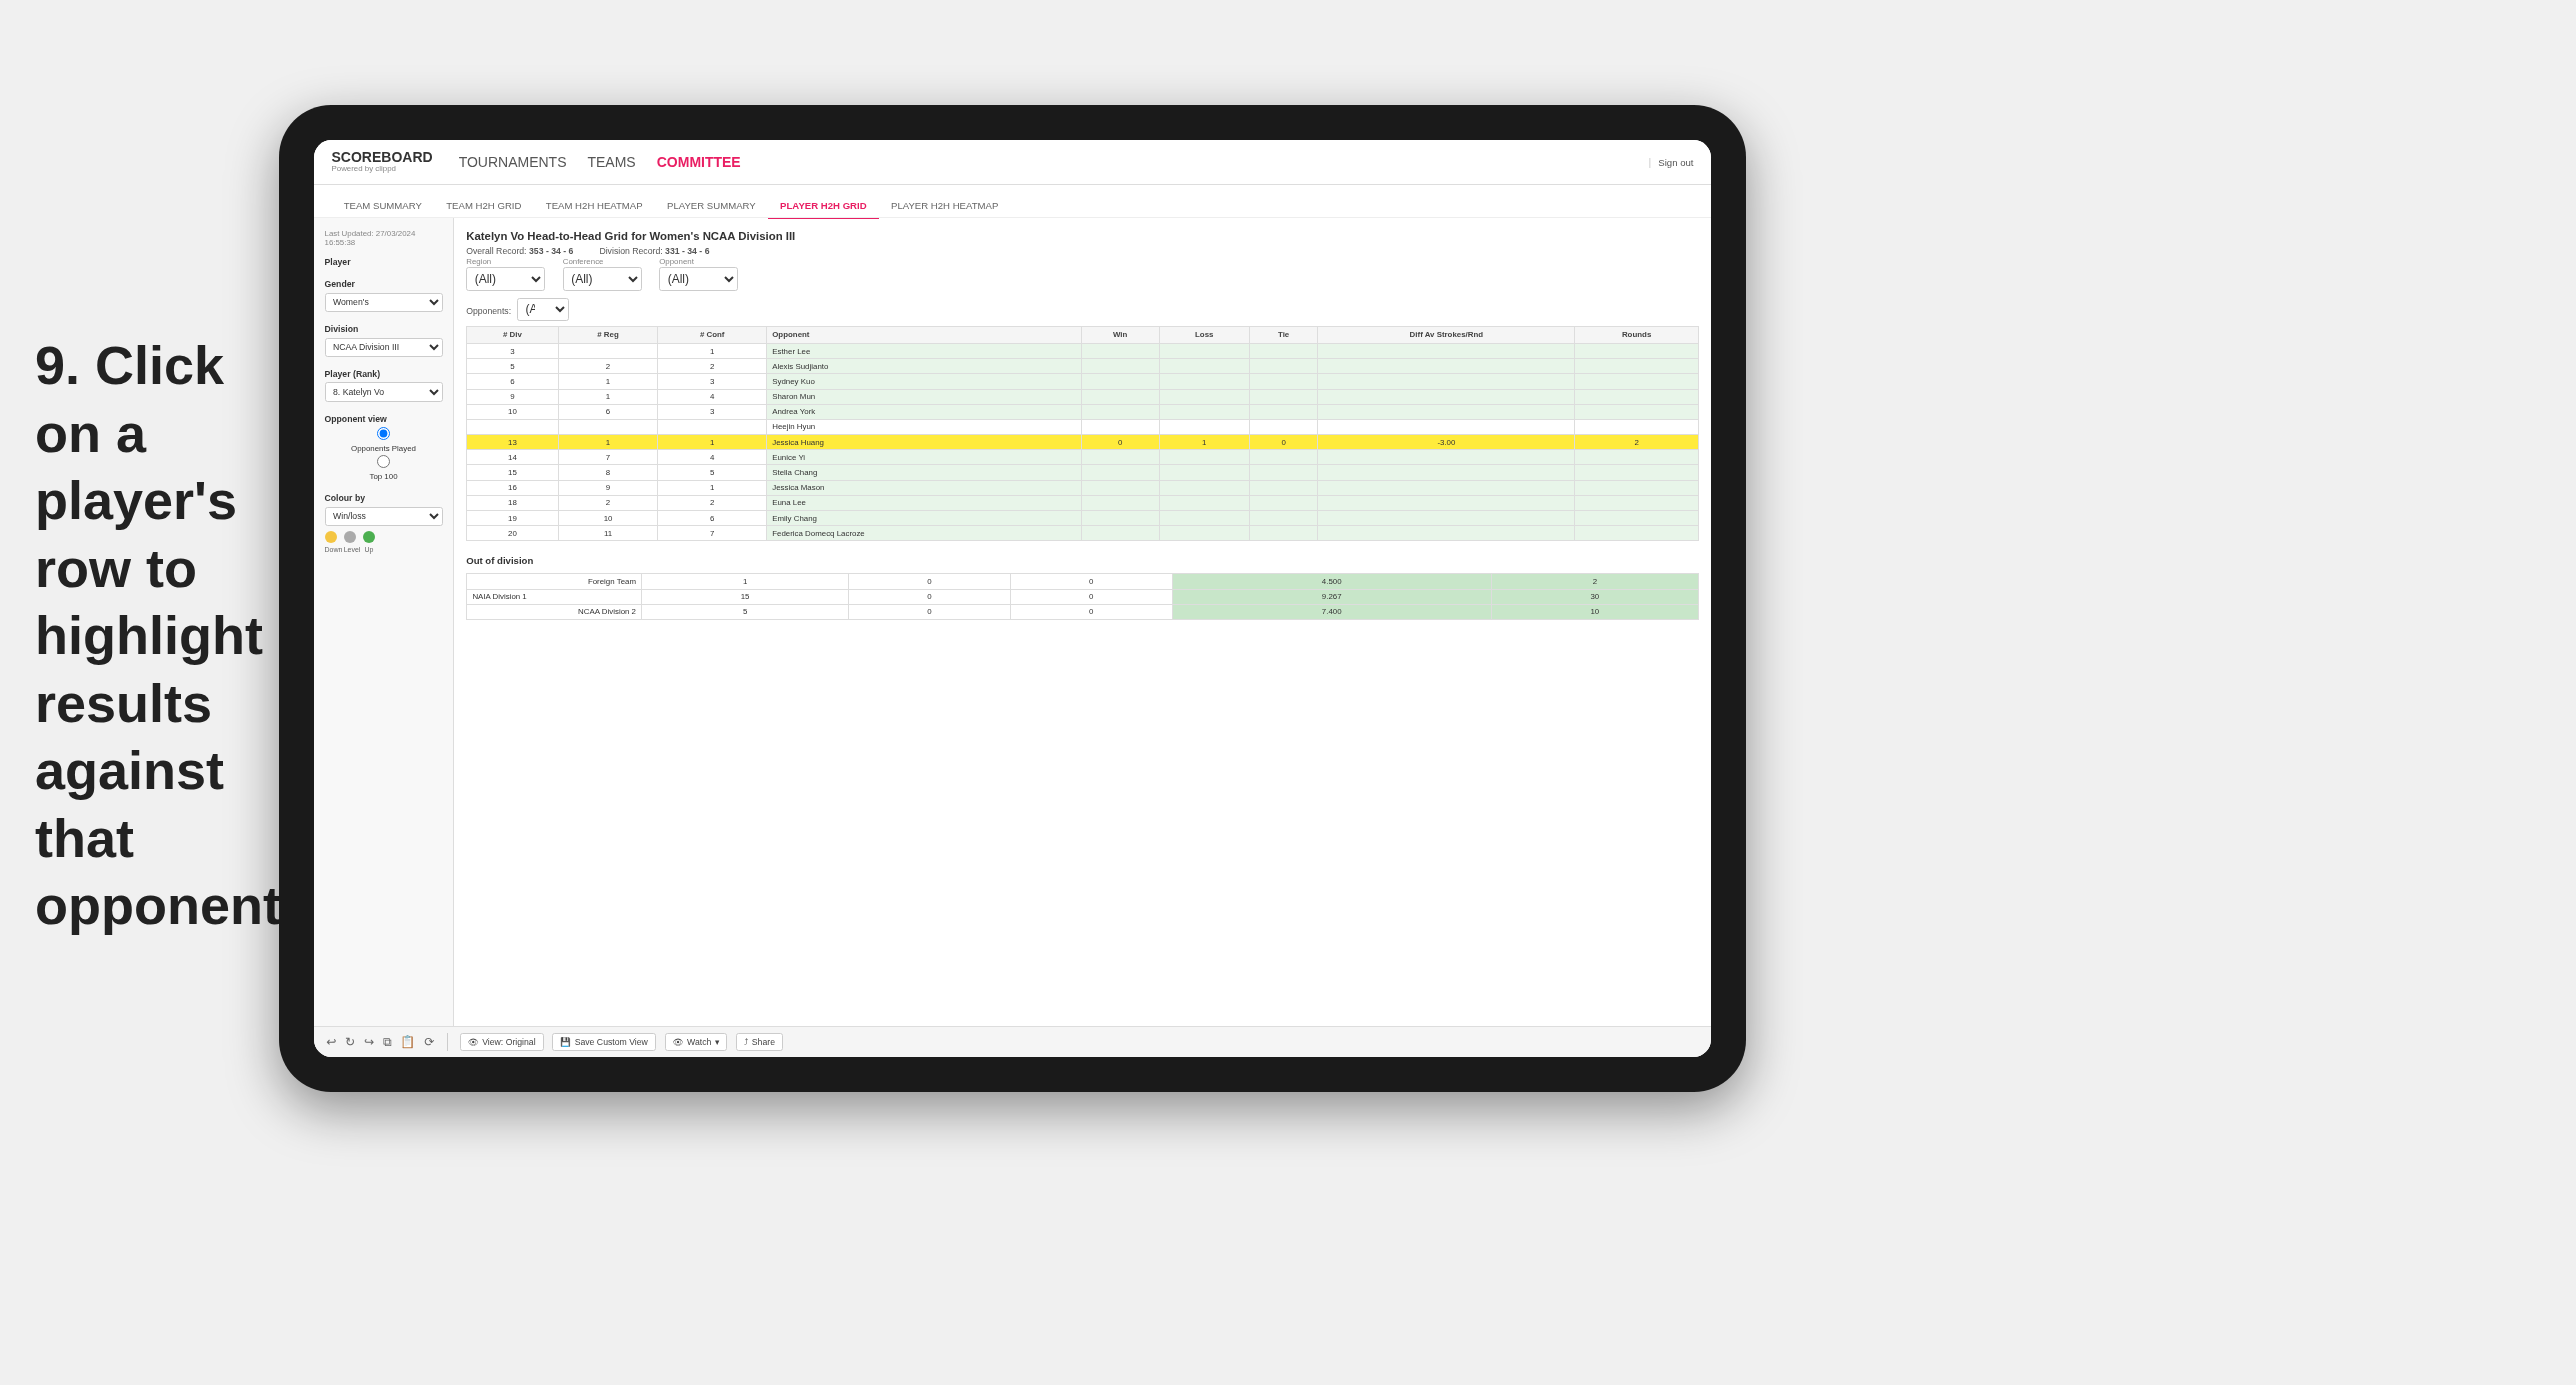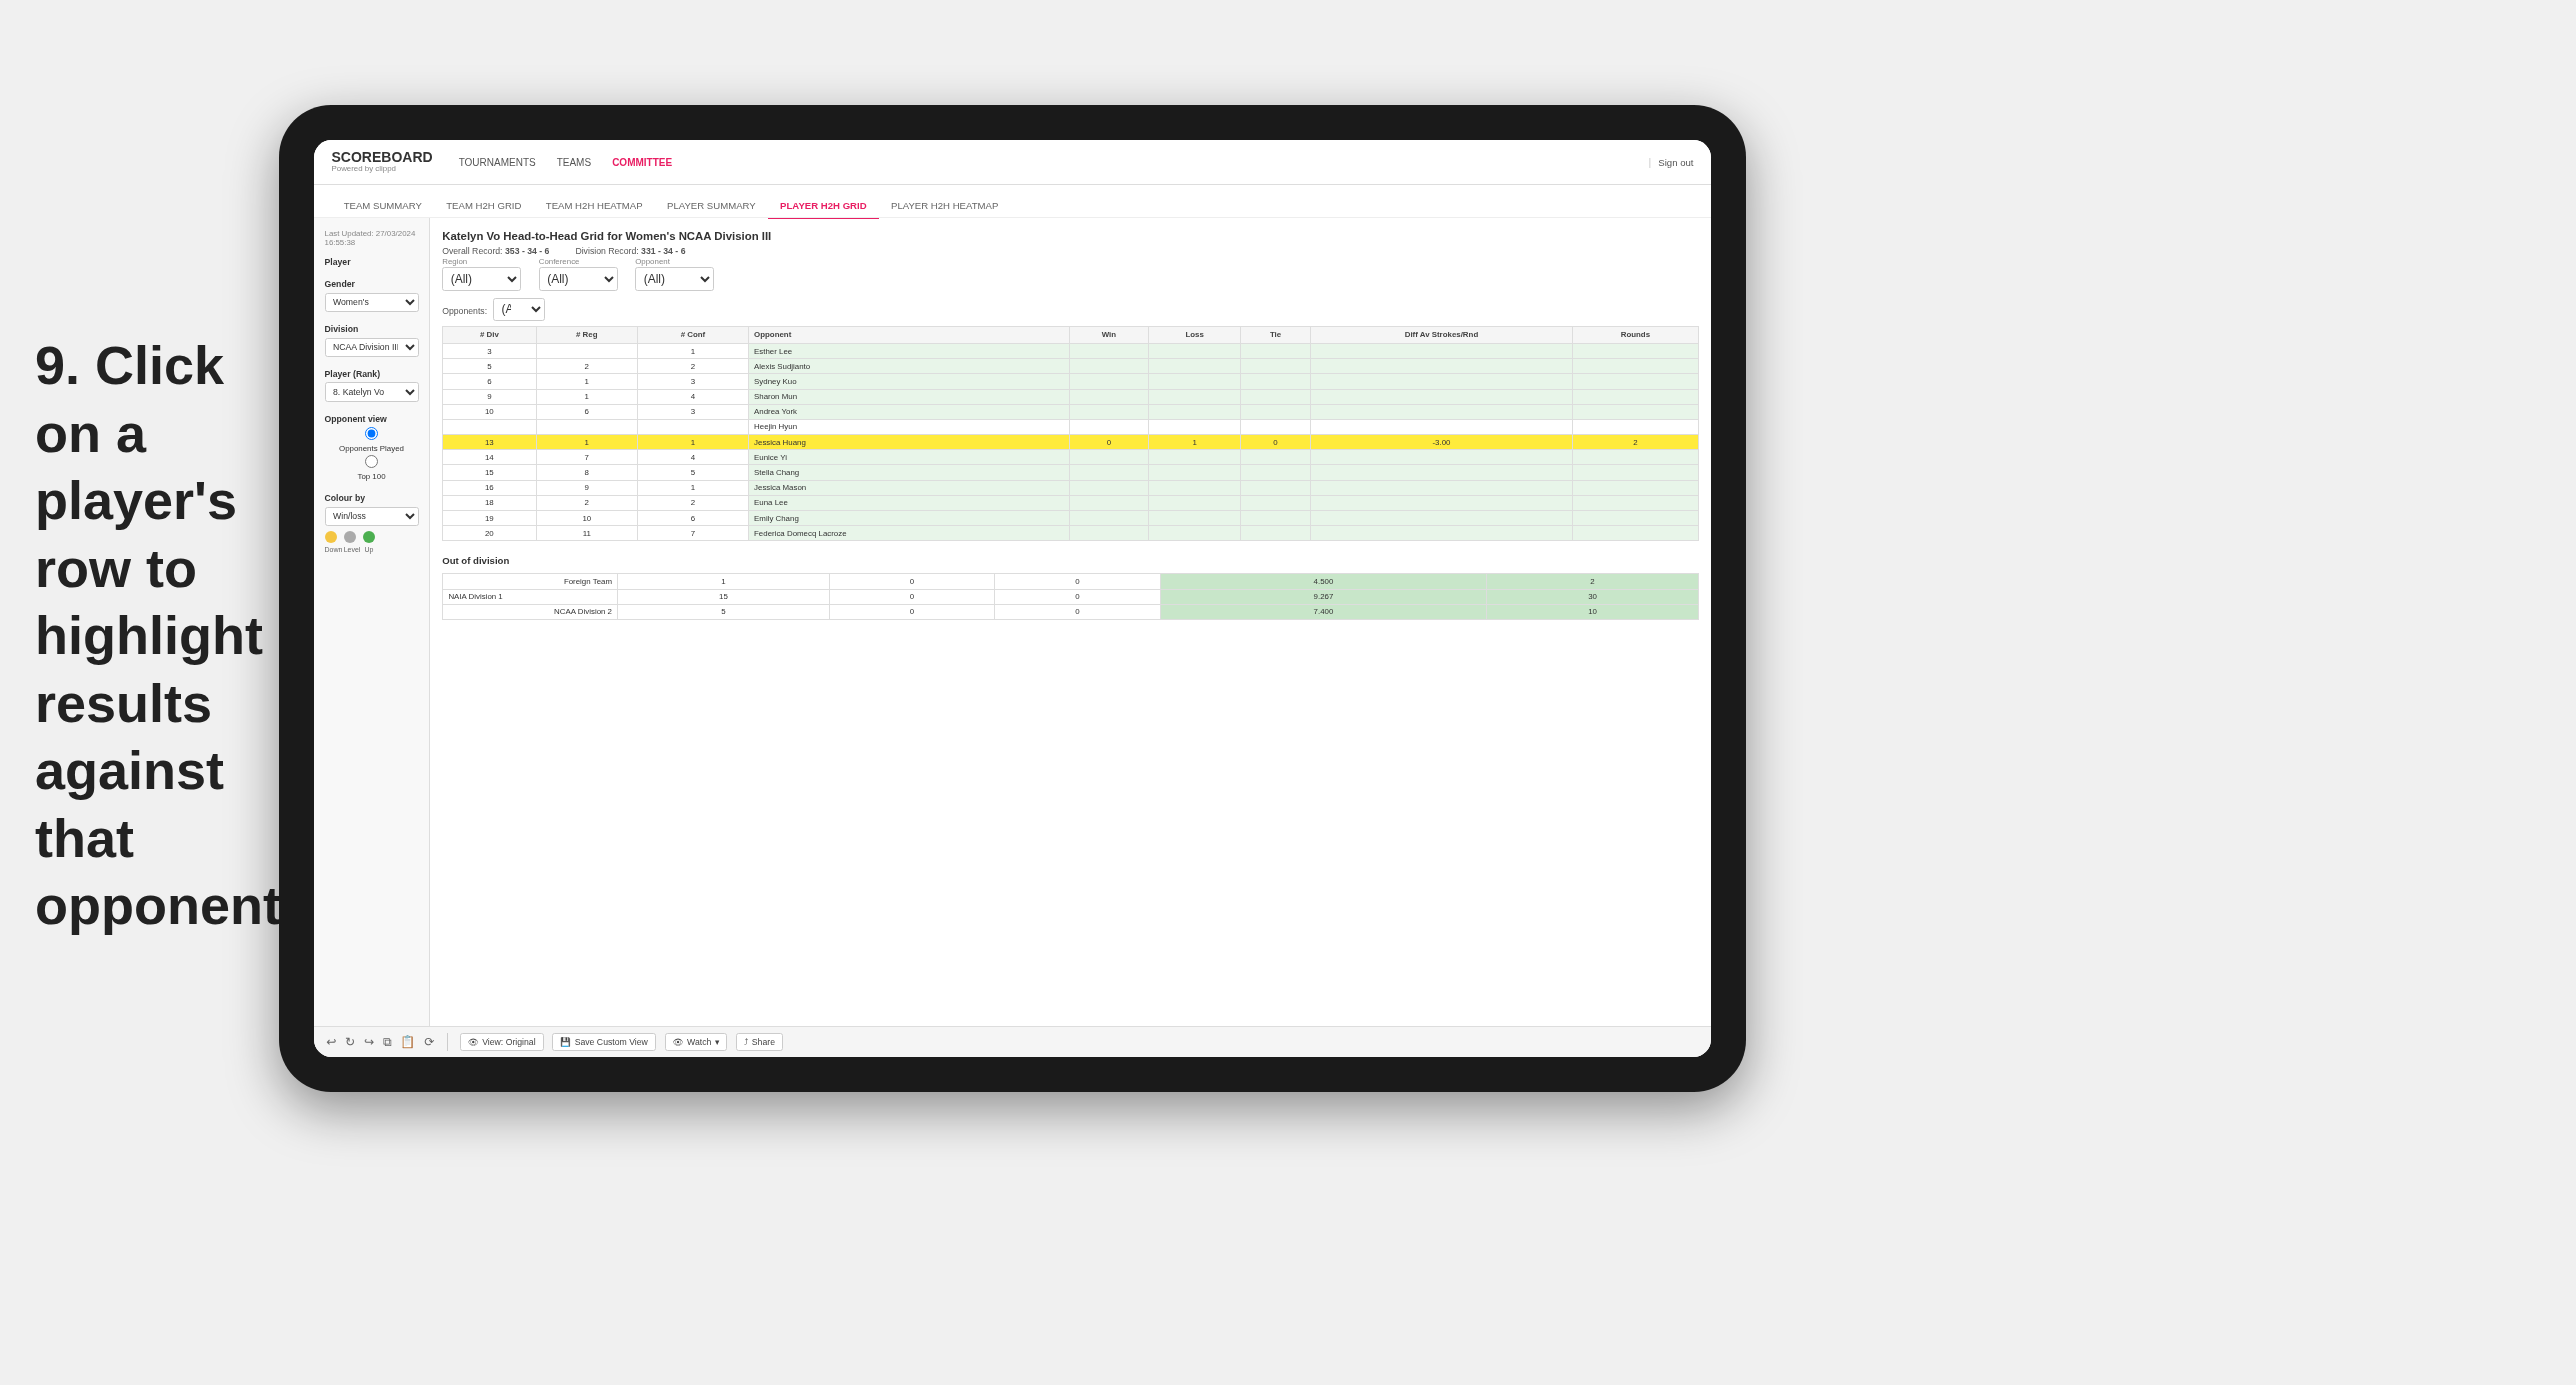--- a/index.html
+++ b/index.html
@@ -59,21 +59,21 @@
       color: #888;
     }
 
     .nav-links {
       display: flex;
       gap: 21px;
       flex: 1;
     }
 
     .nav-link {
-      font-size: 10px;
+      font-size: 14px;
       color: #555;
       cursor: pointer;
       padding: 3.5px 0;
     }
 
     .nav-link.active {
       color: #e91e63;
       font-weight: bold;
     }
 
@@ -111,21 +111,21 @@
 
     
     .main-content {
       display: flex;
       flex: 1;
       overflow: hidden;
     }
 
     
     .sidebar {
-      width: 116px;
+      width: 140px;
       background: #f8f8f8;
       border-right: 0.9px solid #ddd;
       padding: 10.5px;
       font-size: 8.7px;
       flex-shrink: 0;
     }
 
     .sidebar-updated {
       font-size: 7.9px;
       color: #888;

